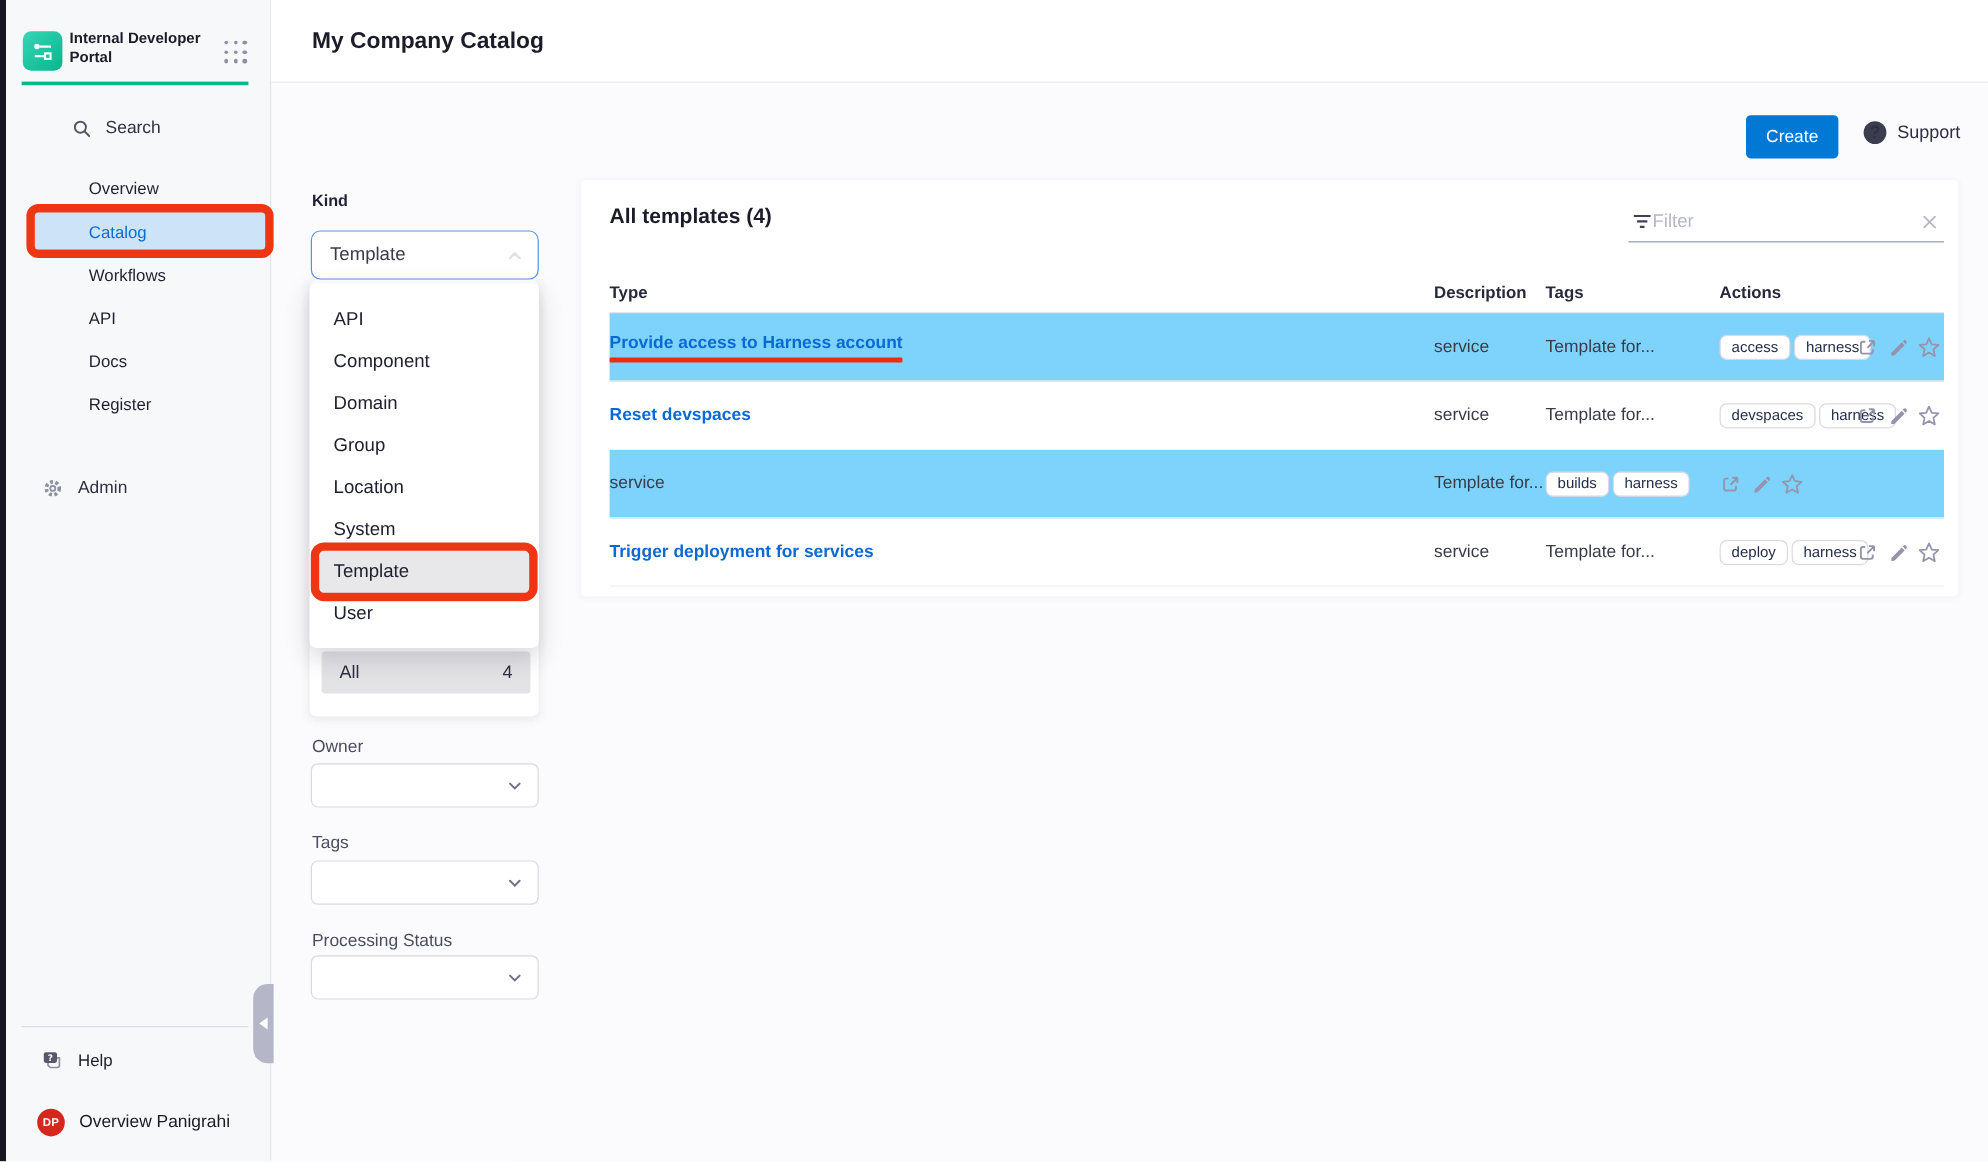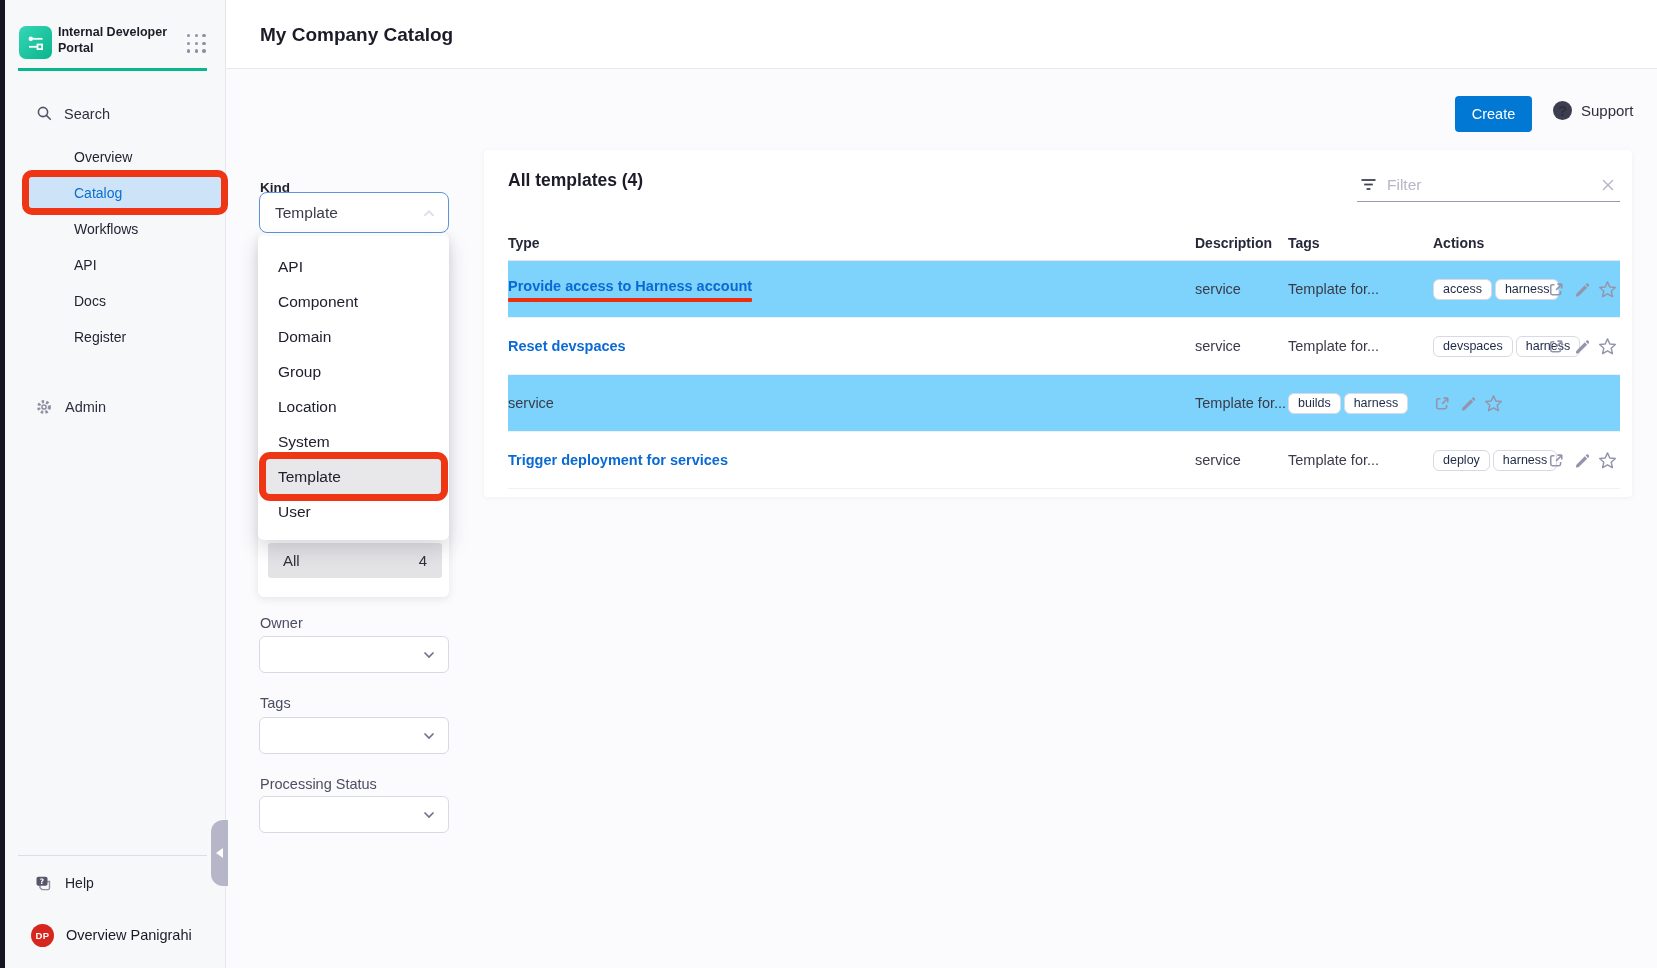--- a/index.html
+++ b/index.html
@@ -17,21 +17,21 @@
   .sidebar{position:absolute;left:5px;top:0;width:221px;height:968px;background:var(--sidebg);border-right:1px solid #e5e6ed;}
   .brand-row{position:absolute;left:0;top:0;width:100%;height:70px;}
   .logo{position:absolute;left:14px;top:26px;width:33px;height:33px;border-radius:7px;
         background:linear-gradient(135deg,#35d6b7,#0ab68b);display:flex;align-items:center;justify-content:center;}
   .brand-text{position:absolute;left:53px;top:25px;font-size:12.5px;font-weight:bold;line-height:15.5px;color:#1b1c28;}
   .grid-icon{position:absolute;left:182px;top:34px;width:20px;height:20px;display:grid;
              grid-template-columns:repeat(3,1fr);gap:3.2px;cursor:pointer;}
   .grid-icon i{width:3.4px;height:3.4px;border-radius:50%;background:#8d90a3;}
   .teal-line{position:absolute;left:13px;top:68px;width:189px;height:2.5px;background:#0ab68b;}
 
-  .search-row{position:absolute;left:0;top:92px;width:100%;height:30px;display:flex;align-items:flex-end;cursor:pointer;}
+  .search-row{position:absolute;left:0;top:92px;width:100%;height:30px;display:flex;align-items:center;cursor:pointer;padding-left:24px;}
   .search-row svg{margin-left:31px;}
   .search-row span{margin-left:11px;font-size:14.5px;color:#2e2f3f;}
 
   .nav{position:absolute;left:0;top:138px;width:100%;margin-left:10px;}
   .nav-item{position:relative;height:31px;margin:3px 14px 5px 14px;display:flex;align-items:center;
             border-radius:3px;font-size:14px;color:#1f2030;cursor:pointer;}
   .nav-item span{margin-left:45px;}
   .nav-item.active{background:#cce3f8;color:#0b6fce;}
   .nav-item.annotated{outline:7px solid var(--red);}
 
@@ -86,21 +86,21 @@
            border-radius:6px;display:flex;align-items:center;justify-content:flex-end;cursor:pointer;}
   .fselect svg{margin-right:11px;}
 
   
   .table-card{position:absolute;left:484px;top:150px;width:1148px;height:347px;background:#fff;border-radius:4px;
               box-shadow:0 1px 5px rgba(96,97,112,.07);}
   .tbl-title{position:absolute;left:24px;top:20px;font-size:17.5px;font-weight:bold;color:#1b1c28;}
   .tbl-filter{position:absolute;left:873px;top:18px;width:263px;height:34px;border-bottom:1px solid #989aaf;
               display:flex;align-items:center;}
   .tbl-filter svg.funnel{margin-left:3px;}
-  .tbl-filter input{flex:1;border:none;outline:none;background:transparent;margin-left:10px;font-size:15.5px;
+  .tbl-filter input{flex:1;border:none;outline:none;background:transparent;font-size:15.5px;
                     font-family:inherit;color:#3a3b49;}
   .tbl-filter input::placeholder{color:#b6b7c6;}
   .tbl-filter .clear{margin-right:4px;cursor:pointer;display:flex;}
   .tgrid{display:grid;grid-template-columns:687px 93px 145px 114px 73px;align-items:center;}
   .thead{position:absolute;left:24px;top:75px;width:1112px;height:36px;border-bottom:1px solid #e3e4ec;
          font-size:14px;font-weight:bold;color:#27283a;}
   .tbody{position:absolute;left:24px;top:111px;width:1112px;}
   .trow{height:57px;border-bottom:1px solid #f0f1f6;}
   .trow.tint{background:#7dd3fc;}
   .trow .name a{font-size:14.5px;font-weight:bold;color:var(--link);text-decoration:none;display:inline-block;cursor:pointer;}
@@ -206,21 +206,21 @@
   <header class="main-header">
     <div class="page-title">My Company Catalog</div>
   </header>
 
   <button class="create-btn">Create</button>
   <div class="support">
     <span class="qmark">?</span>
     <span>Support</span>
   </div>
 
-  <div class="flabel" style="top:180px">Kind</div>
+  <div class="flabel" style="top:160px">Kind</div>
 
   <div class="kind-card">
     <div class="all-row">
       <span class="al">All</span>
       <span class="ac">4</span>
     </div>
   </div>
 
   <div class="kind-select">
     <span>Template</span>

